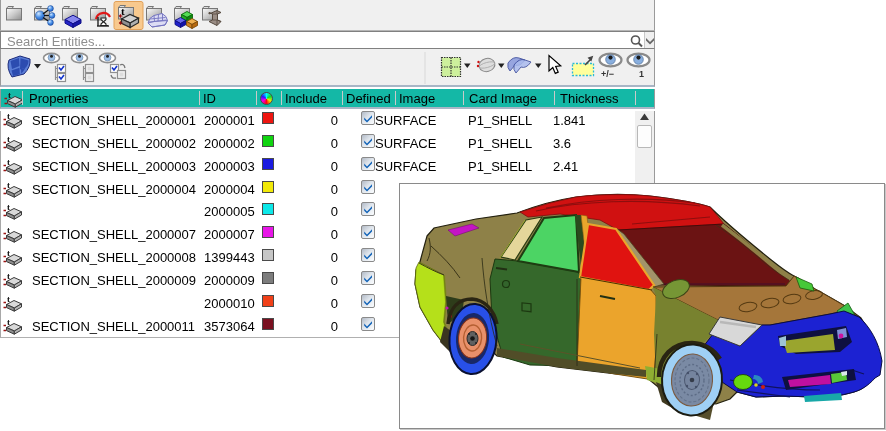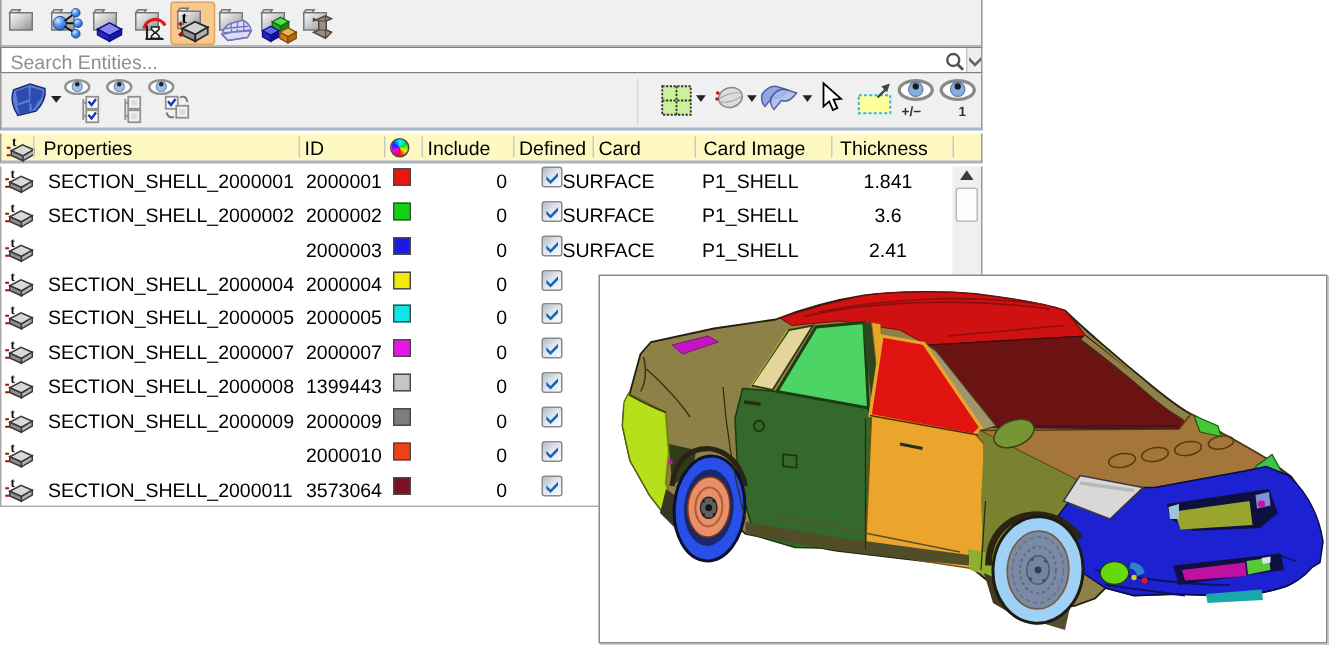--- a/index.html
+++ b/index.html
@@ -3,33 +3,33 @@
 <style>
 *{margin:0;padding:0;box-sizing:border-box}
 html,body{width:886px;height:431px;background:#fff;font-family:"Liberation Sans",sans-serif;overflow:hidden}
 #stage{position:relative;width:886px;height:431px}
 .abs{position:absolute}
 #toolbar1{left:0;top:0;width:655px;height:31px;background:#f0f0f0;border-left:1px solid #9a9a9a;border-right:1px solid #9a9a9a;border-bottom:1px solid #b5b5b5}
 #searchbar{left:0;top:31px;width:655px;height:18px;background:#fff;border:1px solid #808080;border-right:1px solid #9a9a9a}
 #searchtxt{left:7px;top:34px;font-size:13px;color:#8e8e8e}
 #sbtn{left:644px;top:32px;width:10px;height:16px;background:#efefef;border-left:1px solid #c8c8c8}
 #toolbar2{left:0;top:49px;width:655px;height:38px;background:#f0f0f0;border-left:1px solid #9a9a9a;border-right:1px solid #9a9a9a;border-bottom:2px solid #a8b6c6}
-#theader{left:0;top:89px;width:655px;height:20px;background:#fef9c3;border-left:1px solid #9a9a9a;border-right:1px solid #9a9a9a;border-bottom:2px solid #a8b6c6;font-size:13px;color:#000}
+#theader{left:0;top:89px;width:655px;height:20px;background:#14b8a6;border-left:1px solid #9a9a9a;border-right:1px solid #9a9a9a;border-bottom:2px solid #a8b6c6;font-size:13px;color:#000}
 #tbody{left:0;top:111px;width:655px;height:227px;background:#fff;border-left:1px solid #a8a8a8;border-right:1px solid #9a9a9a;border-bottom:1px solid #b0b0b0}
 .hsep{position:absolute;top:2px;bottom:2px;width:1px;background:#c9c9c9}
 .hlab{position:absolute;top:2px}
 .row{position:absolute;left:0;width:734px;height:23px;font-size:13px;color:#000}
 .cname{position:absolute;left:32px;top:4px}
 .cid{position:absolute;left:204px;top:4px}
 .sw{position:absolute;left:262px;top:3px;width:12px;height:12px;border:1px solid #4a4a4a}
 .cinc{position:absolute;left:277px;width:61px;top:4px;text-align:right}
 .cbx{position:absolute;left:361px;top:2px;width:14px;height:14px;border:1px solid #8a8a8a;border-radius:2px;background:linear-gradient(135deg,#b2bac6 0%,#dfe5ec 45%,#fbfdff 100%)}
 .ctype{position:absolute;left:375px;top:4px}
 .ccard{position:absolute;left:468px;top:4px}
-.cthk{position:absolute;left:553px;width:78px;top:4px;text-align:center}
+.cthk{position:absolute;left:553px;width:78px;top:4px;text-align:left}
 #scrollbar{left:635px;top:111px;width:19px;height:226px;background:#f0f0f0}
 #sthumb{position:absolute;left:2px;top:14px;width:15px;height:23px;background:#fdfdfd;border:1px solid #b8b8b8;border-radius:2px}
 #carpane{left:399px;top:183px;width:486px;height:246px;background:#fff;border:1px solid #8a8a8a;box-shadow:1px 1px 0 #c8c8c8}
 </style></head>
 <body>
 <div id="stage">
 <div class="abs" id="toolbar1"></div>
 <div class="abs" id="searchbar"></div>
 <div class="abs" id="searchtxt">Search Entities...</div>
 <svg class="abs" style="left:630px;top:35px" width="14" height="13" viewBox="0 0 14 13">
@@ -49,21 +49,21 @@
   <span class="hlab" style="left:28px">Properties</span>
   <div class="hsep" style="left:198px"></div>
   <span class="hlab" style="left:202px">ID</span>
   <div class="hsep" style="left:255px"></div>
   <div style="position:absolute;left:259px;top:3px;width:13px;height:13px;border-radius:50%;border:1px solid #4a4a4a;background:conic-gradient(from 0deg,#00ffff,#00dd30 60deg,#eeee00 120deg,#ff0010 180deg,#ee00ee 240deg,#2020ff 300deg,#00ffff 360deg)"></div>
   <div class="hsep" style="left:280px"></div>
   <span class="hlab" style="left:284px">Include</span>
   <div class="hsep" style="left:341px"></div>
   <span class="hlab" style="left:345px">Defined</span>
   <div class="hsep" style="left:394px"></div>
-  <span class="hlab" style="left:398px">Card</span>
+  <span class="hlab" style="left:398px">Image</span>
   <div class="hsep" style="left:462px"></div>
   <span class="hlab" style="left:468px">Card Image</span>
   <div class="hsep" style="left:553px"></div>
   <span class="hlab" style="left:559px">Thickness</span>
   <div class="hsep" style="left:634px"></div>
 </div>
 <div class="abs" id="tbody"></div>
 <div class="abs" id="rows" style="left:0;top:109px;width:655px;height:228px">
       <div class="row" style="top:0.0px">
  <svg style="position:absolute;left:2px;top:2px" width="22" height="18" viewBox="0 0 22 18">
@@ -96,20 +96,21 @@
           </svg>
         </div>
  <span class="ctype">SURFACE</span>
         <span class="ccard">P1_SHELL</span>
         <span class="cthk">3.6</span>
  </div>
       <div class="row" style="top:45.7px">
  <svg style="position:absolute;left:2px;top:2px" width="22" height="18" viewBox="0 0 22 18">
           <use href="#rowicon"></use>
         </svg>
+ <span class="cname">SECTION_SHELL_2000003</span>
         <span class="cid">2000003</span>
  <div class="sw" style="background:#1a1ae0"></div>
  <span class="cinc">0</span>
  <div class="cbx">
           <svg width="12" height="12" viewBox="0 0 12 12" style="position:absolute;left:0;top:0">
             <path d="M2.2,5.5 L5,8.4 L10,3.2 L10,5.6 L5,10.6 L2.2,7.8 Z" fill="#1565b8"></path>
           </svg>
         </div>
  <span class="ctype">SURFACE</span>
         <span class="ccard">P1_SHELL</span>
@@ -129,21 +130,20 @@
           </svg>
         </div>
  <span class="ctype"></span>
         <span class="ccard"></span>
         <span class="cthk"></span>
  </div>
       <div class="row" style="top:91.4px">
  <svg style="position:absolute;left:2px;top:2px" width="22" height="18" viewBox="0 0 22 18">
           <use href="#rowicon"></use>
         </svg>
- <span class="cname">SECTION_SHELL_2000005</span>
         <span class="cid">2000005</span>
  <div class="sw" style="background:#0ce8e8"></div>
  <span class="cinc">0</span>
  <div class="cbx">
           <svg width="12" height="12" viewBox="0 0 12 12" style="position:absolute;left:0;top:0">
             <path d="M2.2,5.5 L5,8.4 L10,3.2 L10,5.6 L5,10.6 L2.2,7.8 Z" fill="#1565b8"></path>
           </svg>
         </div>
  <span class="ctype"></span>
         <span class="ccard"></span>

